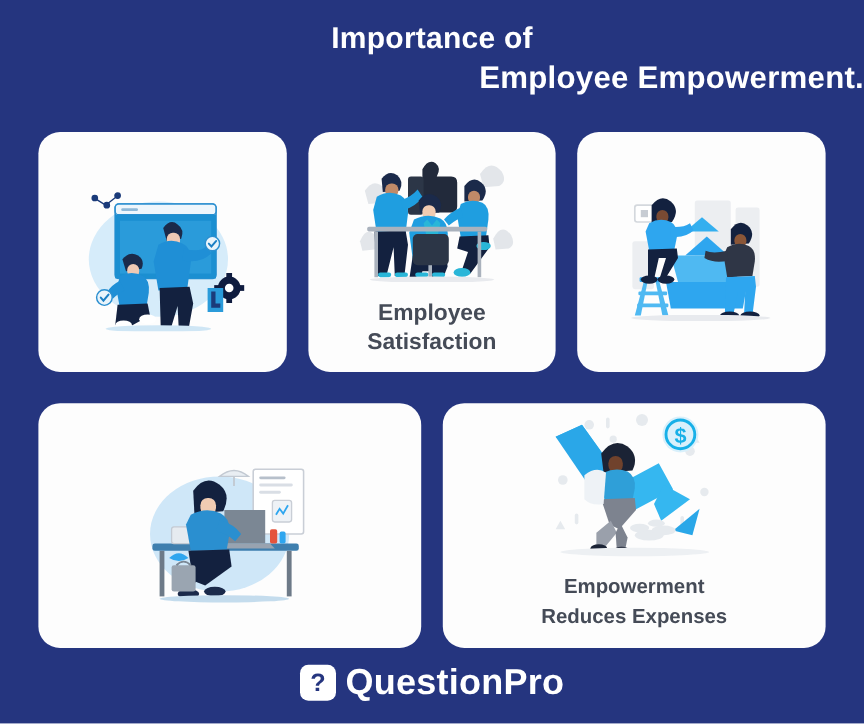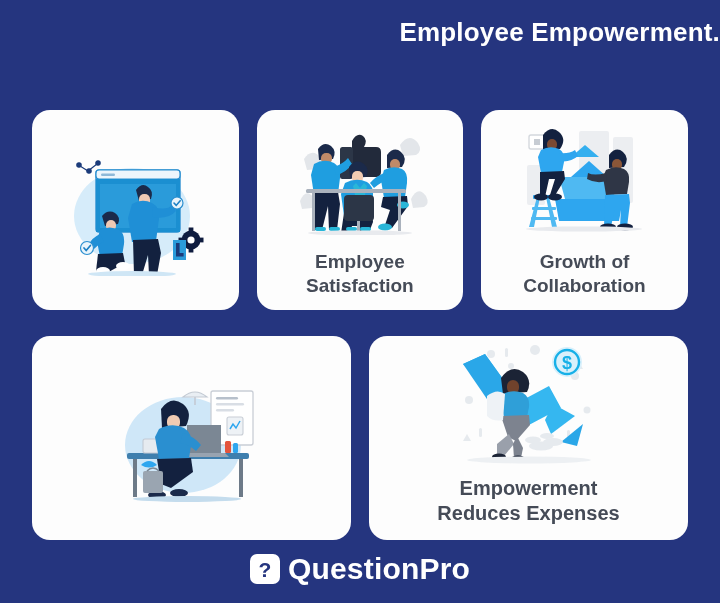--- a/index.html
+++ b/index.html
@@ -86,21 +86,21 @@
   .card-label {
     color: #454b57;
     font-size: 19px;
     font-weight: bold;
     line-height: 24px;
     text-align: center;
     padding: 0 8px 12px 8px;
     white-space: pre-line;
     font-family: "Liberation Sans", sans-serif;
   }
-  .row-bottom .card-label { font-size: 20px; line-height: 25px; padding-bottom: 14px; }
+  .row-bottom .card-label { font-size: 17px; line-height: 25px; padding-bottom: 14px; }
 
   
   .footer {
     position: absolute;
     left: 0;
     top: 552px;
     width: 720px;
     display: flex;
     align-items: center;
     justify-content: center;
@@ -127,20 +127,21 @@
     letter-spacing: 0.2px;
     font-family: "Liberation Sans", sans-serif;
   }
 </style>
 </head>
 <body>
 
 <div class="poster">
 
   <div class="title">
+    <span class="t-line t-line1">Importance of</span>
     <span class="t-line t-line2">Employee Empowerment.</span>
   </div>
 
   <div class="row row-top">
 
     <div class="card">
       <div class="card-art">
         <svg width="150" height="122" viewBox="0 0 150 122">
           <ellipse cx="72" cy="62" rx="58" ry="48" fill="#d6ecfa"></ellipse>
           <rect x="36" y="16" width="84" height="62" rx="3" fill="#ffffff" stroke="#2b8fd0" stroke-width="1.4"></rect>
@@ -284,22 +285,20 @@
             <rect x="99" y="38" width="10" height="11" rx="5" fill="#8a5638"></rect>
             <path d="M93 49 q9 -5 18 -1 q6 3 5 13 l-2 12 l-21 1 l-3 -18 z" fill="#2f3646"></path>
             <path d="M93 52 q-12 3 -18 0 l-1 6 q9 5 20 2 z" fill="#2f3646"></path>
             <path d="M92 74 l24 -1 l1 9 l-3 24 h-7 l1 -20 h-6 l-4 20 h-7 z" fill="#2ea6ef"></path>
             <ellipse cx="95" cy="106" rx="8" ry="3.4" fill="#13213f"></ellipse>
             <ellipse cx="112" cy="106" rx="8" ry="3.4" fill="#13213f"></ellipse>
           </g>
           <ellipse cx="71" cy="108" rx="58" ry="2.6" fill="#e8eaee"></ellipse>
         </svg>
       </div>
-      <div class="card-label">Growth of
-Collaboration</div>
     </div>
 
   </div>
 
   <div class="row row-bottom">
 
     <div class="card">
       <div class="card-art">
         <svg width="166" height="130" viewBox="0 0 166 130">
           <ellipse cx="74" cy="68" rx="58" ry="48" fill="#cfe7f8"></ellipse>

